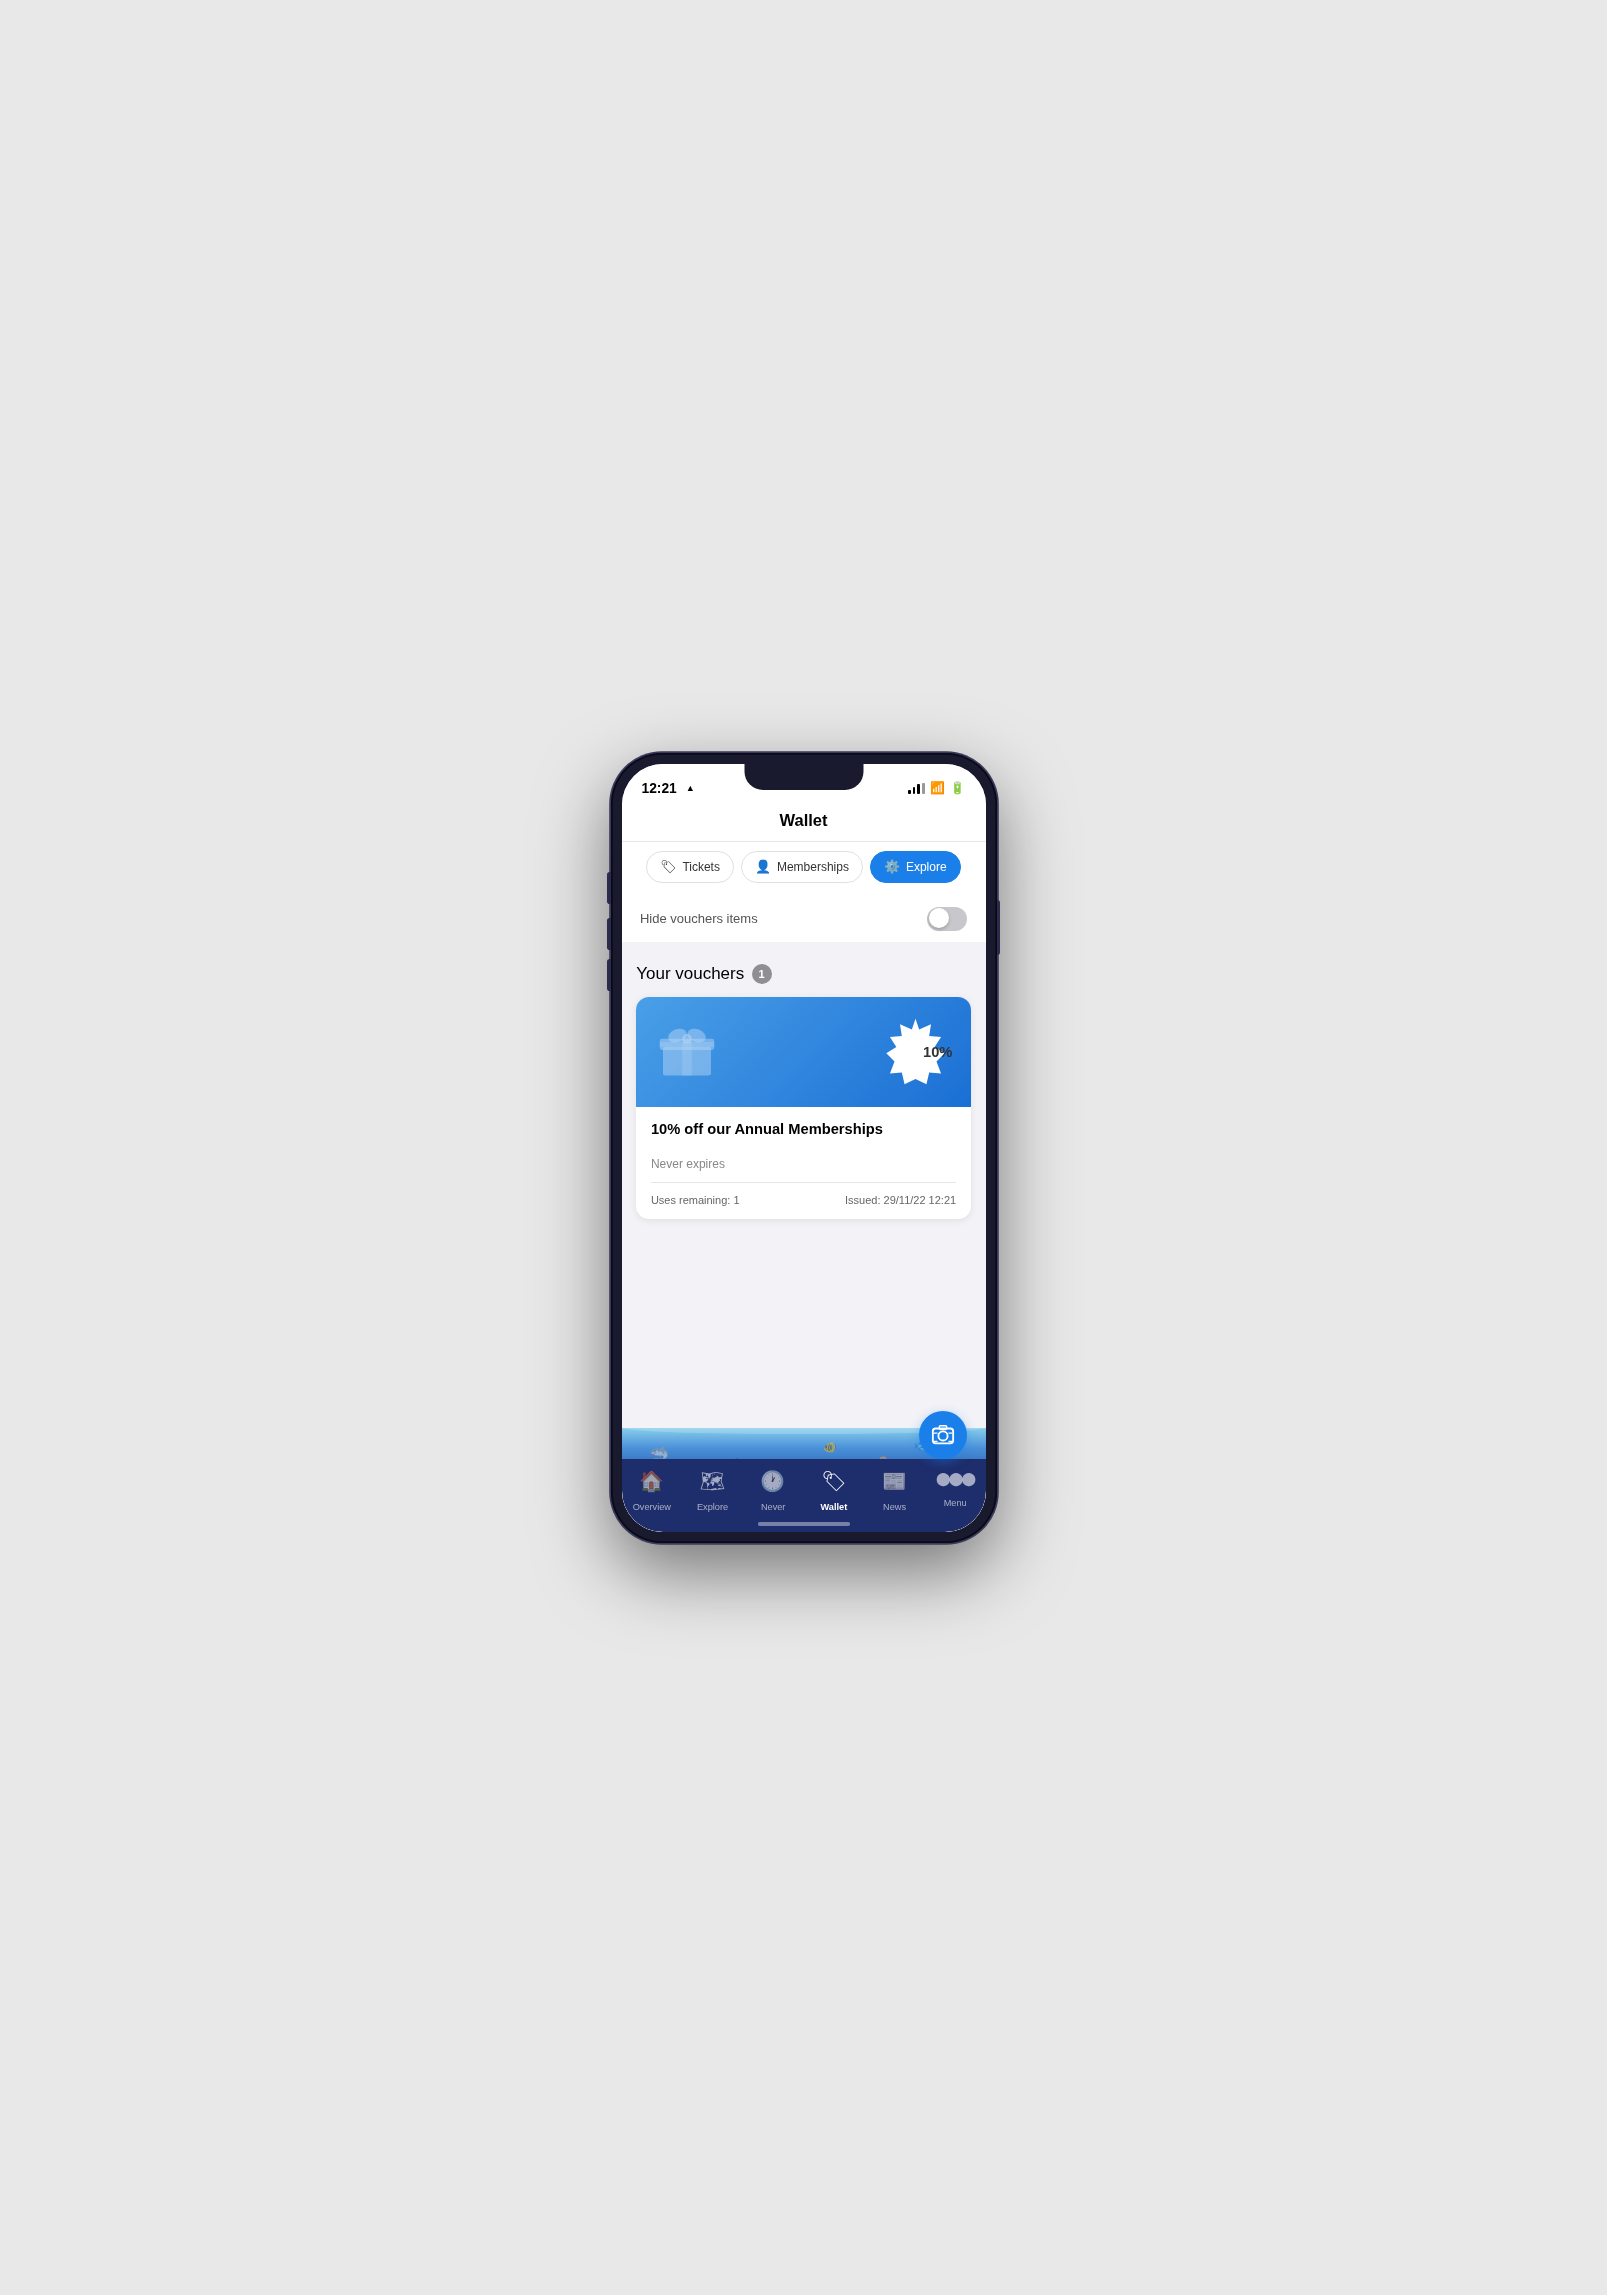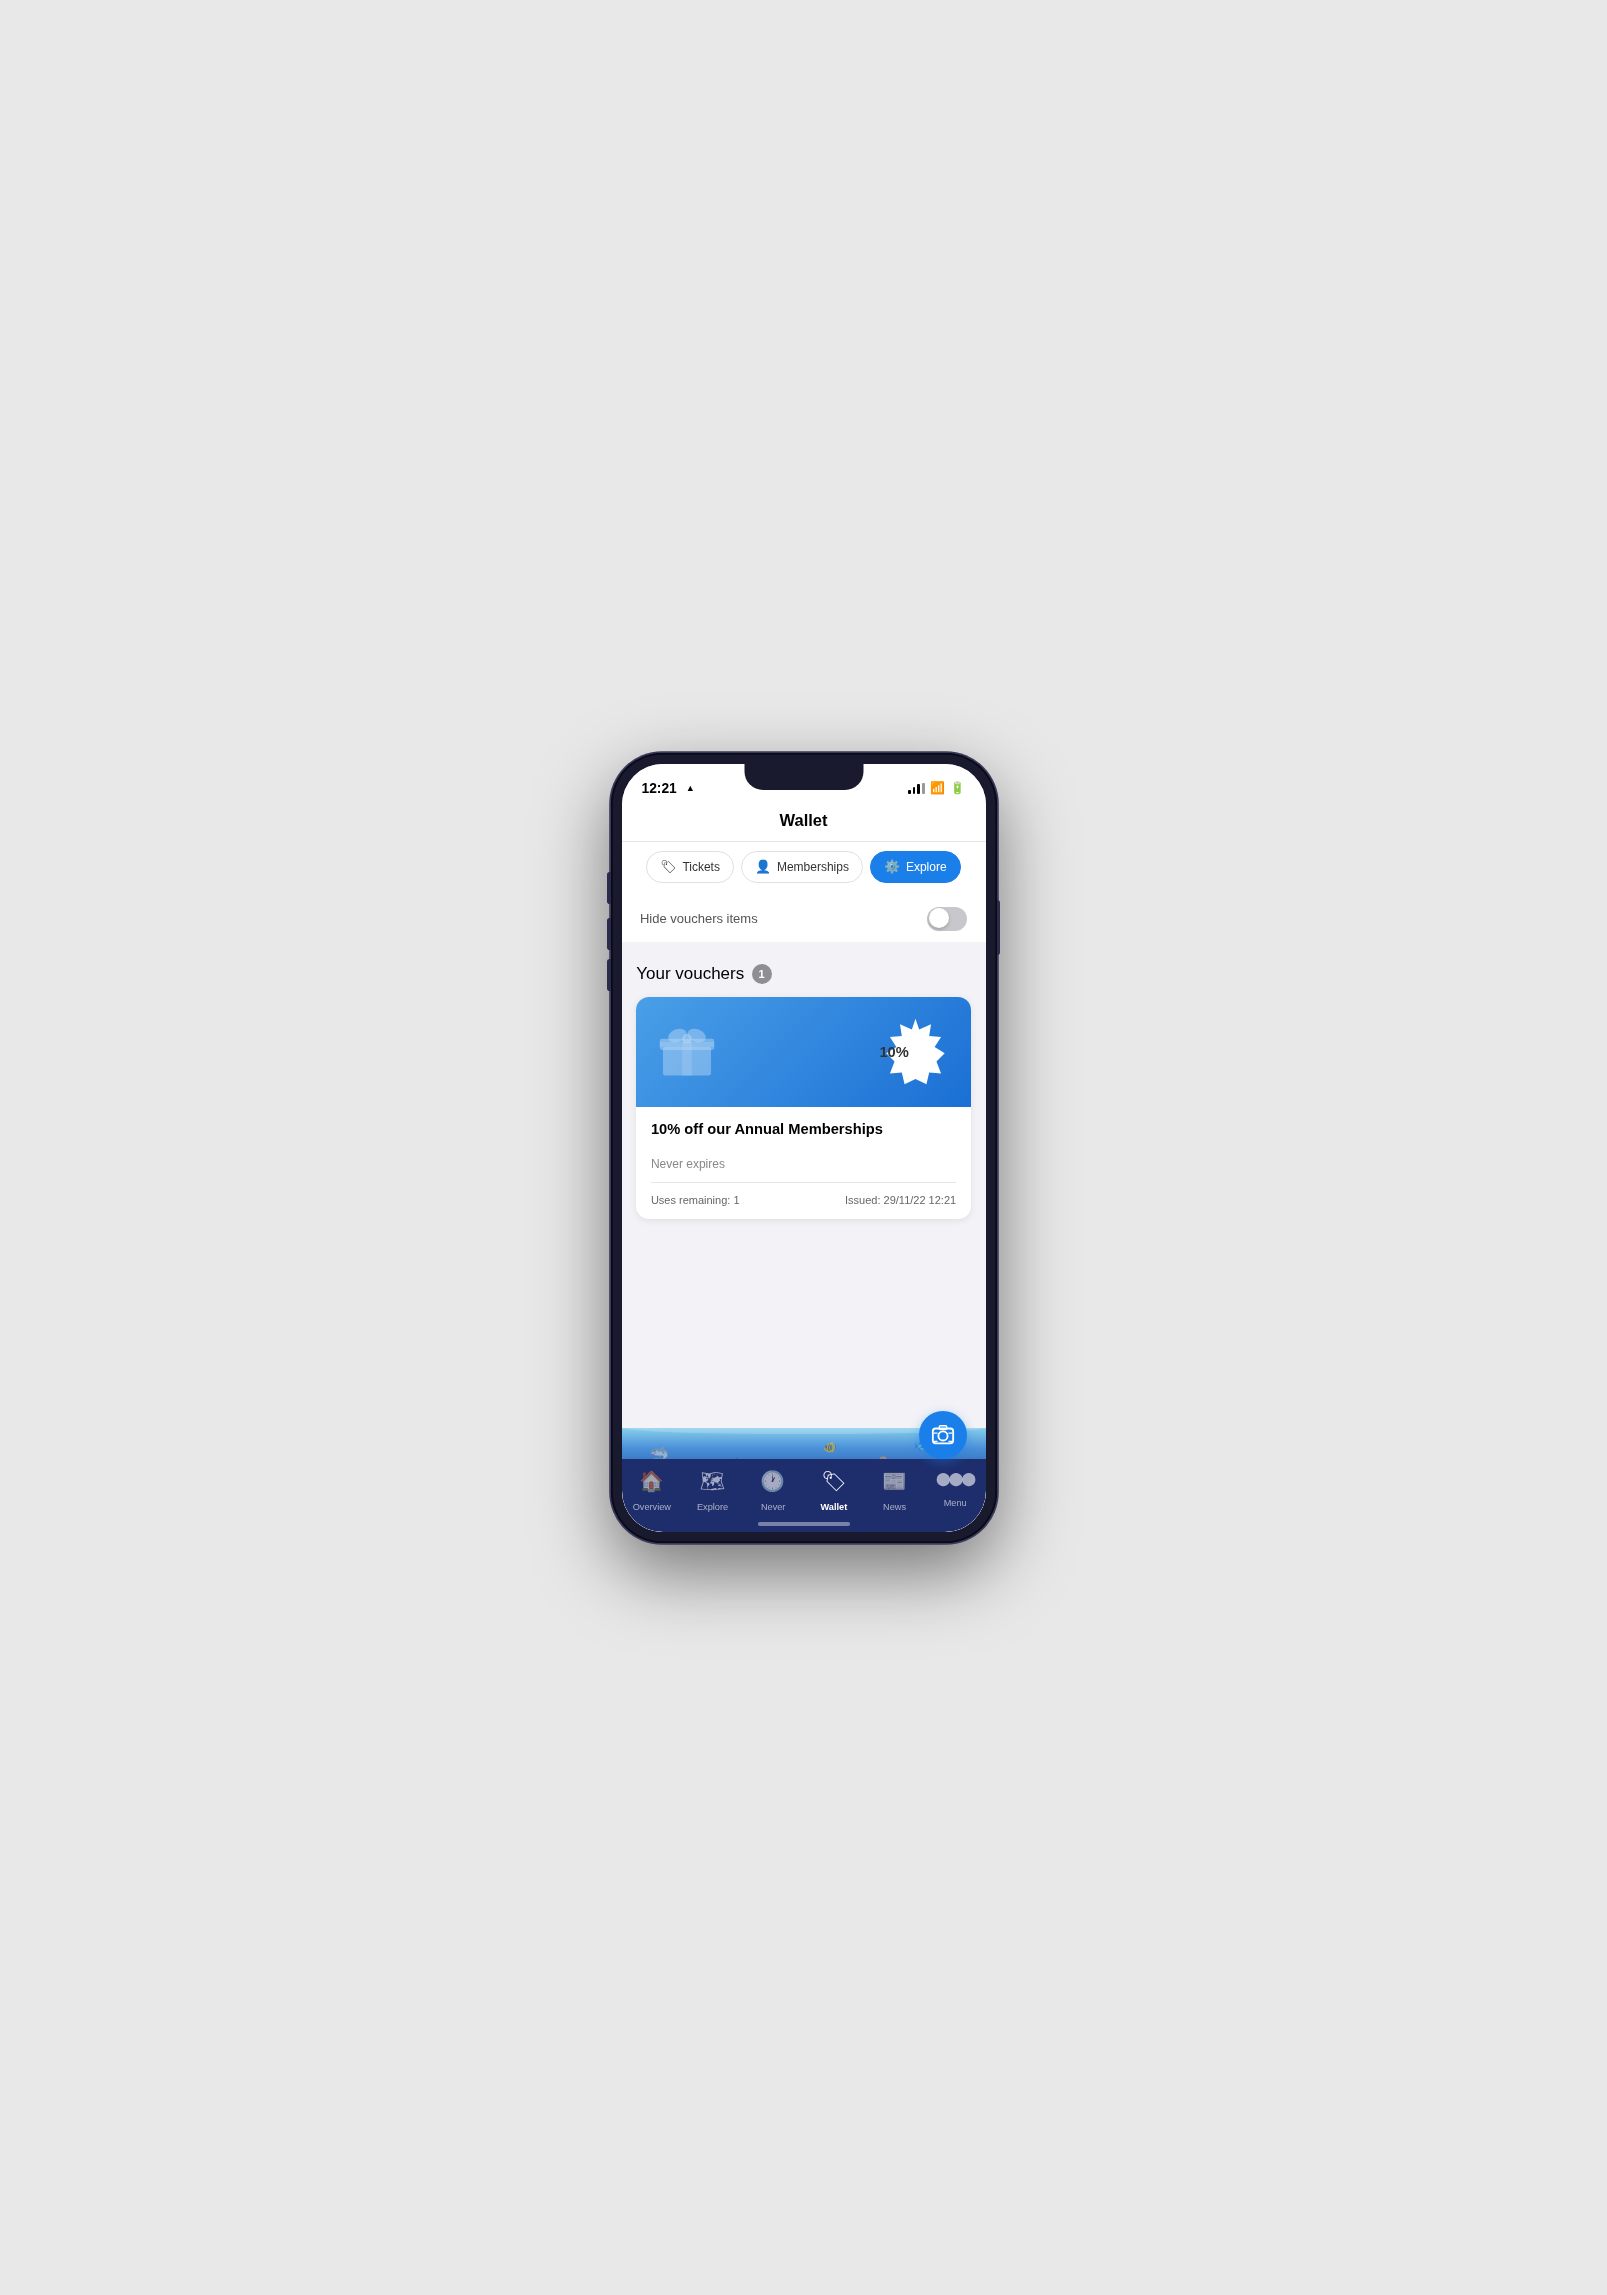--- a/index.html
+++ b/index.html
@@ -456,21 +456,21 @@
                 <rect x="6" y="30" width="68" height="6" fill="rgba(255,255,255,0.3)"></rect>
 
                 <ellipse cx="28" cy="22" rx="12" ry="8" fill="rgba(255,255,255,0.5)" transform="rotate(-20 28 22)"></ellipse>
 
                 <ellipse cx="52" cy="22" rx="12" ry="8" fill="rgba(255,255,255,0.5)" transform="rotate(20 52 22)"></ellipse>
 
                 <circle cx="40" cy="26" r="6" fill="rgba(255,255,255,0.6)"></circle>
               </svg>
             </div>
 
-            <div style="position:relative; width:73px; height:73px; display:flex; align-items:center; justify-content:flex-start;">
+            <div style="position:relative; width:73px; height:73px; display:flex; align-items:center; justify-content:flex-end;">
 
               <svg width="73" height="73" viewBox="0 0 80 80" xmlns="http://www.w3.org/2000/svg" style="position:absolute;">
                 <path d="M40 4 L44 16 L57 10 L55 23 L68 24 L61 35 L72 42 L63 51 L68 64 L55 63 L52 76 L40 70 L28 76 L25 63 L12 64 L17 51 L8 42 L19 35 L12 24 L25 23 L23 10 L36 16 Z" fill="white"></path>
               </svg>
               <span style="position:relative; z-index:1; font-size:14.7px; font-weight:800; color:#333;">10%</span>
             </div>
           </div>
 
           <div class="voucher-info">
             <div class="voucher-title">10% off our Annual Memberships</div>

